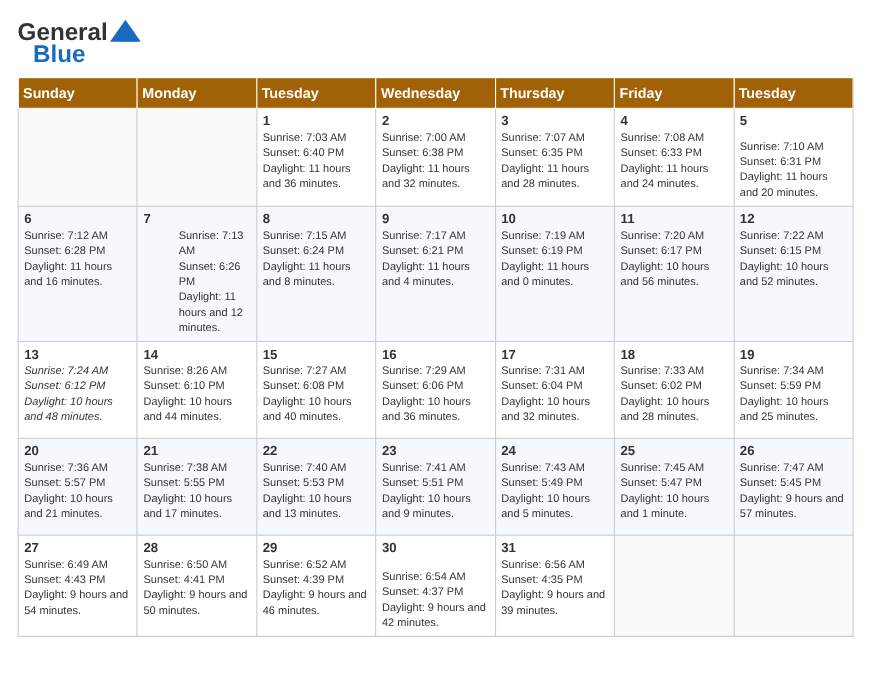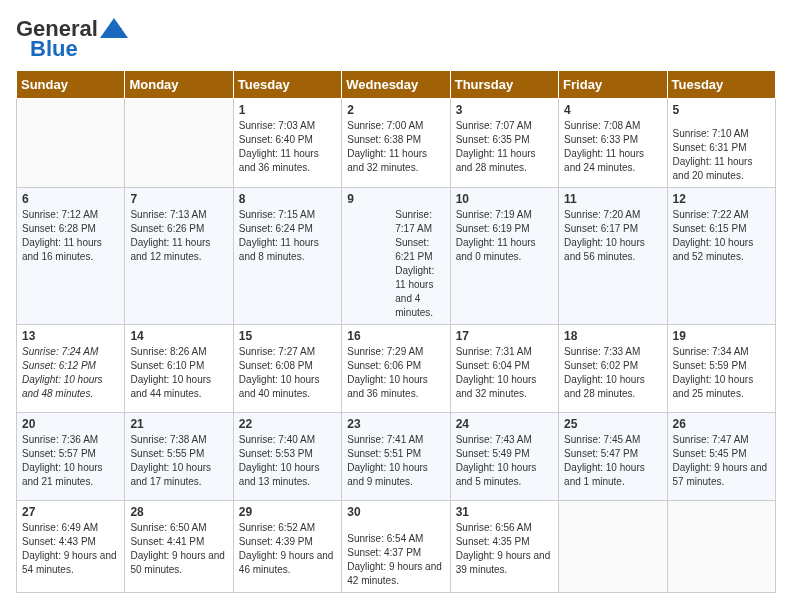--- a/index.html
+++ b/index.html
@@ -146,33 +146,33 @@
       </tr>
       <tr>
         <td>
           <span class="day-num">6</span>
           <div class="day-detail" style="white-space: pre-line;">Sunrise: 7:12 AM
 Sunset: 6:28 PM
 Daylight: 11 hours and 16 minutes.</div>
         </td>
         <td>
           <span class="day-num">7</span>
-          <div class="day-detail" style="white-space: pre-line;">Sunrise: 7:13 AM
+          <div class="day-detail" style="white-space: pre-line; margin-left: 32px;">Sunrise: 7:13 AM
 Sunset: 6:26 PM
 Daylight: 11 hours and 12 minutes.</div>
         </td>
         <td>
           <span class="day-num">8</span>
           <div class="day-detail" style="white-space: pre-line;">Sunrise: 7:15 AM
 Sunset: 6:24 PM
 Daylight: 11 hours and 8 minutes.</div>
         </td>
         <td>
           <span class="day-num">9</span>
-          <div class="day-detail" style="white-space: pre-line; margin-left: 48px;">Sunrise: 7:17 AM
+          <div class="day-detail" style="white-space: pre-line;">Sunrise: 7:17 AM
 Sunset: 6:21 PM
 Daylight: 11 hours and 4 minutes.</div>
         </td>
         <td>
           <span class="day-num">10</span>
           <div class="day-detail" style="white-space: pre-line;">Sunrise: 7:19 AM
 Sunset: 6:19 PM
 Daylight: 11 hours and 0 minutes.</div>
         </td>
         <td>

